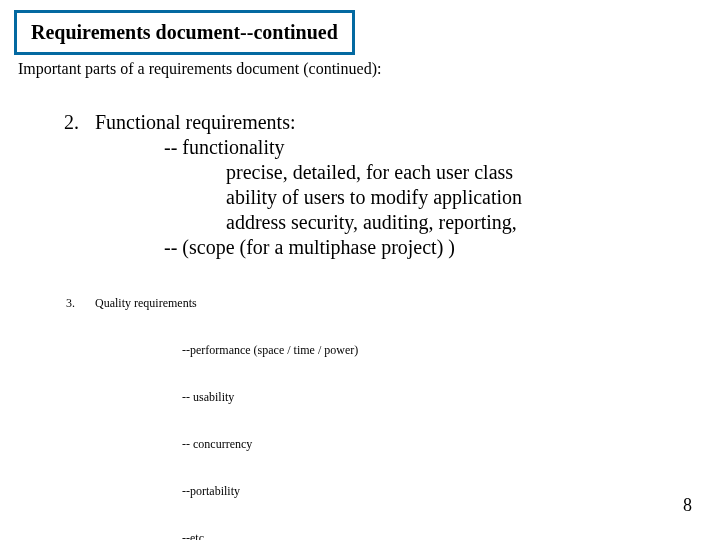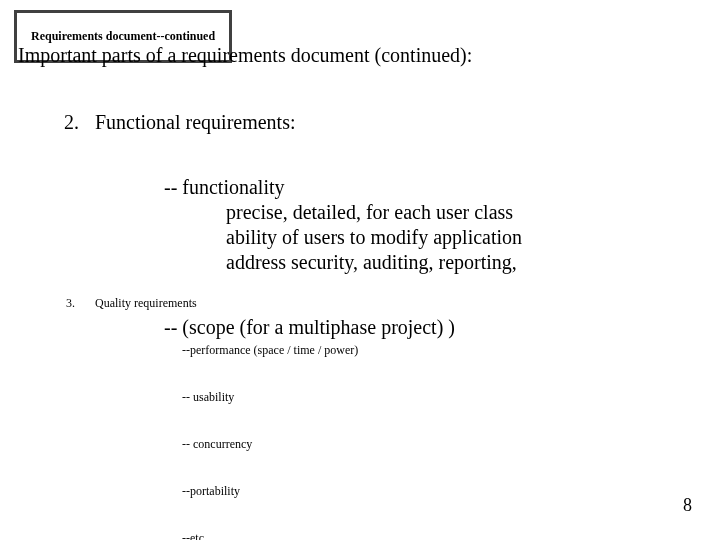--- a/index.html
+++ b/index.html
@@ -8,40 +8,40 @@
       height: 540px;
       background: #fff;
       font-family: "Times New Roman", Times, serif;
       color: #000;
       position: relative;
     }
     .header-box {
       position: absolute;
       top: 10px;
       left: 14px;
-      border: 3px solid #404040;
-      padding: 16px 14px;
+      border: 3px solid #0369a1;
+      padding: 8px 14px;
       font-weight: bold;
-      font-size: 12px;
+      font-size: 20px;
     }
     .intro {
       position: absolute;
-      top: 44px;
+      top: 60px;
       left: 18px;
-      font-size: 20px;
+      font-size: 16px;
     }
     .item2 {
       position: absolute;
       top: 110px;
       left: 64px;
       font-size: 20px;
       line-height: 1.25;
     }
     .item2 .num { display: inline-block; width: 26px; }
-    .item2 .sub1 { padding-left: 100px; margin-top: 40px; }
+    .item2 .sub1 { padding-left: 100px; }
     .item2 .sub2 { padding-left: 162px; }
     .item3 {
       position: absolute;
       top: 296px;
       left: 66px;
       font-size: 12px;
       line-height: 1.25;
     }
     .item3 .num { display: inline-block; width: 26px; }
     .item3 .sub1 { padding-left: 116px; margin-top: 32px; }

